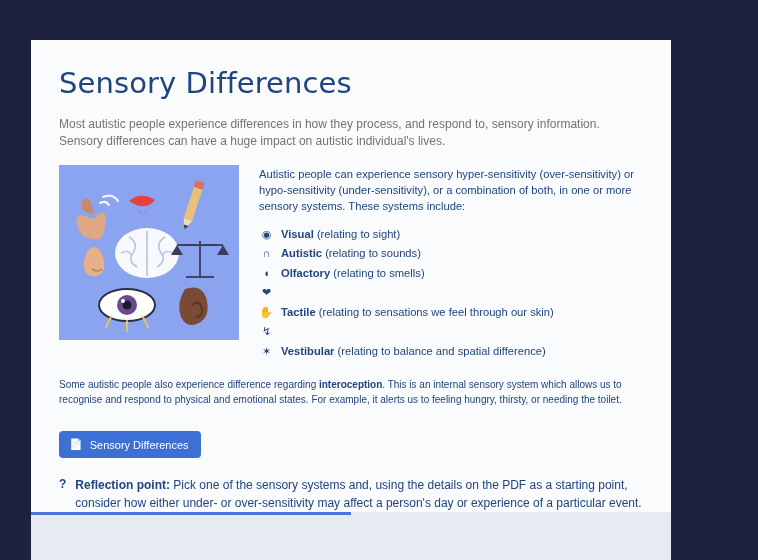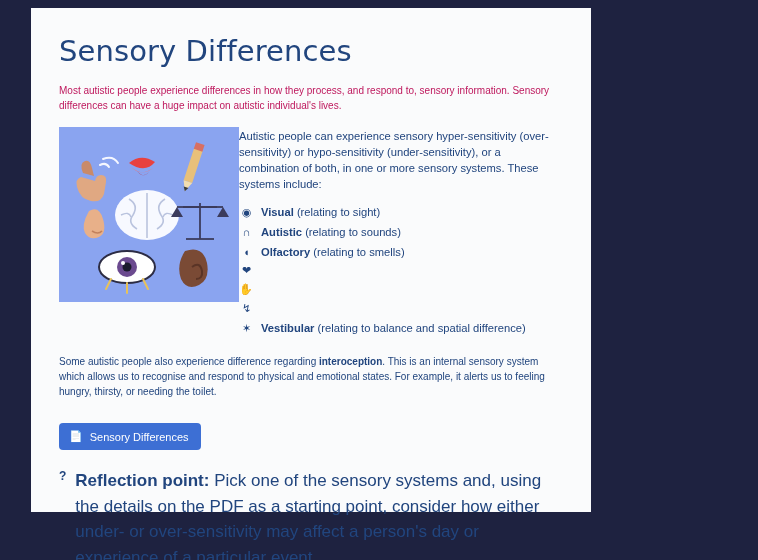--- a/index.html
+++ b/index.html
@@ -10,22 +10,22 @@
     width: 758px;
     height: 560px;
     background: #1e2240;
     font-family: "Liberation Sans", sans-serif;
     overflow: hidden;
   }
 
   #app {
     position: absolute;
     left: 31px;
-    top: 8px;
-    width: 560px;
+    top: 40px;
+    width: 640px;
     height: 504px;
     background: #fafbfc;
     display: flex;
     flex-direction: column;
   }
 
   
   .slide {
     flex: 1 1 auto;
     padding: 26px 28px 0 28px;
@@ -35,31 +35,31 @@
   .title {
     font-size: 29px;
     color: #21457e;
     font-weight: normal;
     letter-spacing: 0.1px;
     margin: 0 0 16px 0;
     font-family: "DejaVu Sans", sans-serif;
   }
 
   .intro {
-    font-size: 10px;
-    color: #be185d;
+    font-size: 12px;
+    color: #737373;
     line-height: 1.45;
     max-width: 655px;
     margin-bottom: 14px;
   }
 
   .body-row {
     display: flex;
     align-items: flex-start;
-    gap: 0;
+    gap: 20px;
   }
 
   
   .illus {
     width: 180px;
     height: 175px;
     background: #8aa4f0;
     flex: 0 0 auto;
     position: relative;
     overflow: hidden;
@@ -136,21 +136,21 @@
     max-width: 650px;
   }
   .reflect .qmark {
     font-size: 12px;
     font-weight: bold;
     color: #21457e;
     flex: 0 0 auto;
     padding-top: 1px;
   }
   .reflect .rtext {
-    font-size: 17px;
+    font-size: 12px;
     color: #21457e;
     line-height: 1.5;
   }
   .reflect .rtext b { font-weight: bold; }
 
   
   .footer {
     flex: 0 0 auto;
     height: 56px;
     background: #e7eaf0;
@@ -256,20 +256,21 @@
           </li>
           <li>
             <span class="ico">◖</span>
             <span><b>Olfactory</b> <span class="rest">(relating to smells)</span></span>
           </li>
           <li>
             <span class="ico">❤</span>
           </li>
           <li>
             <span class="ico">✋</span>
+            <span><b>Tactile</b> <span class="rest">(relating to sensations we feel through our skin)</span></span>
           </li>
           <li>
             <span class="ico">↯</span>
           </li>
           <li>
             <span class="ico">✶</span>
             <span><b>Vestibular</b> <span class="rest">(relating to balance and spatial difference)</span></span>
           </li>
         </ul>
       </div>

